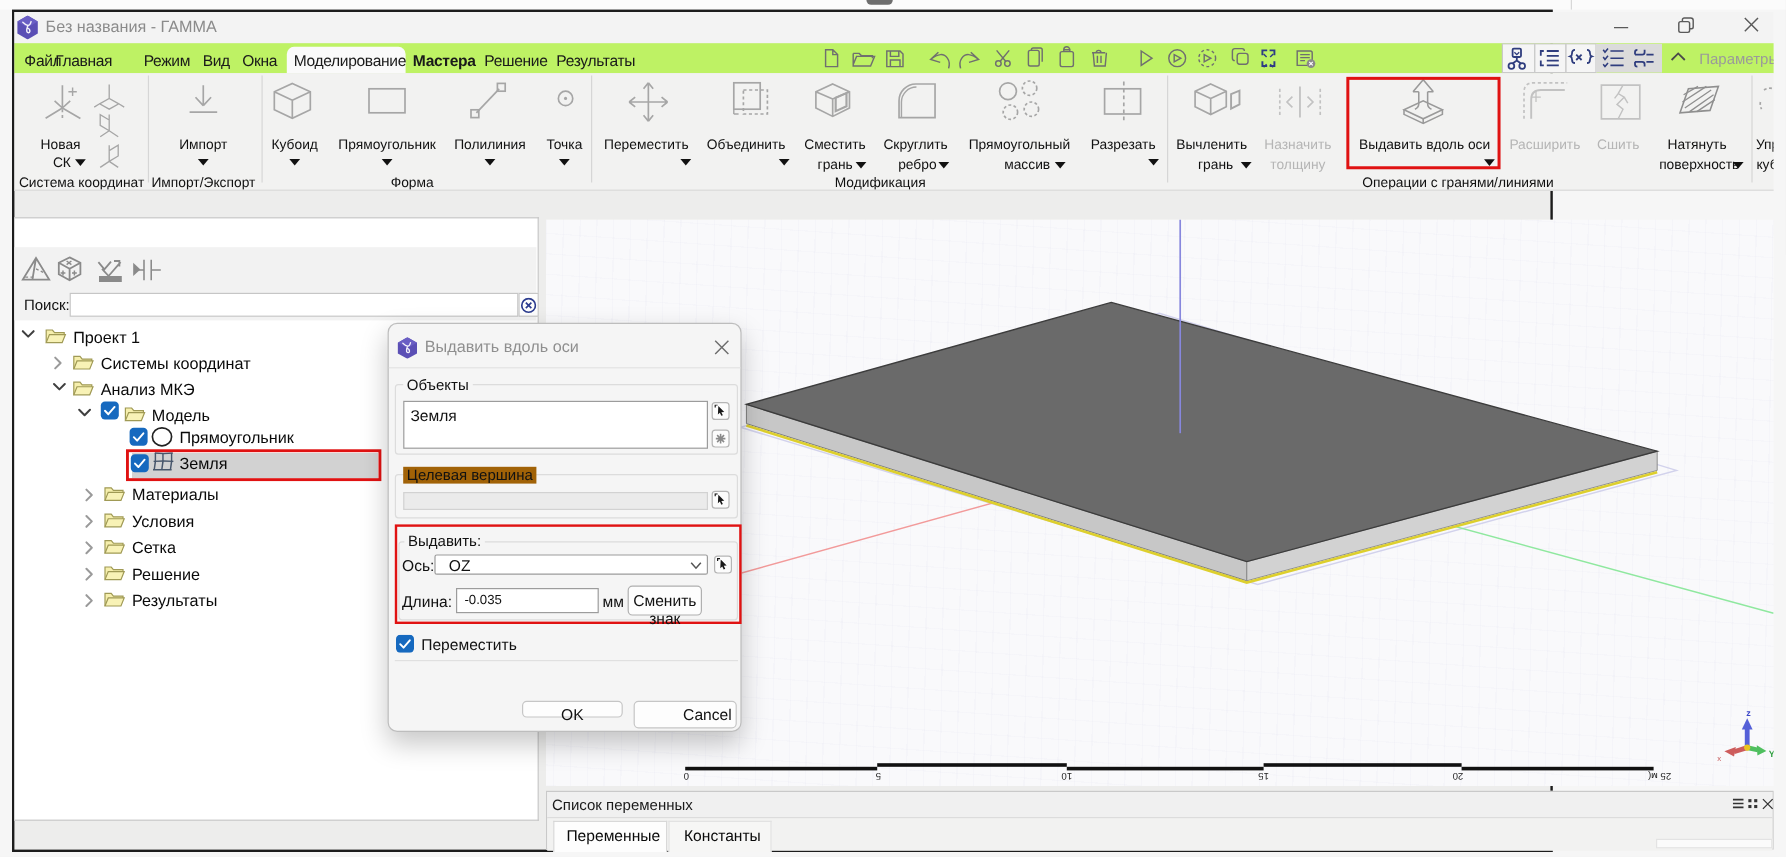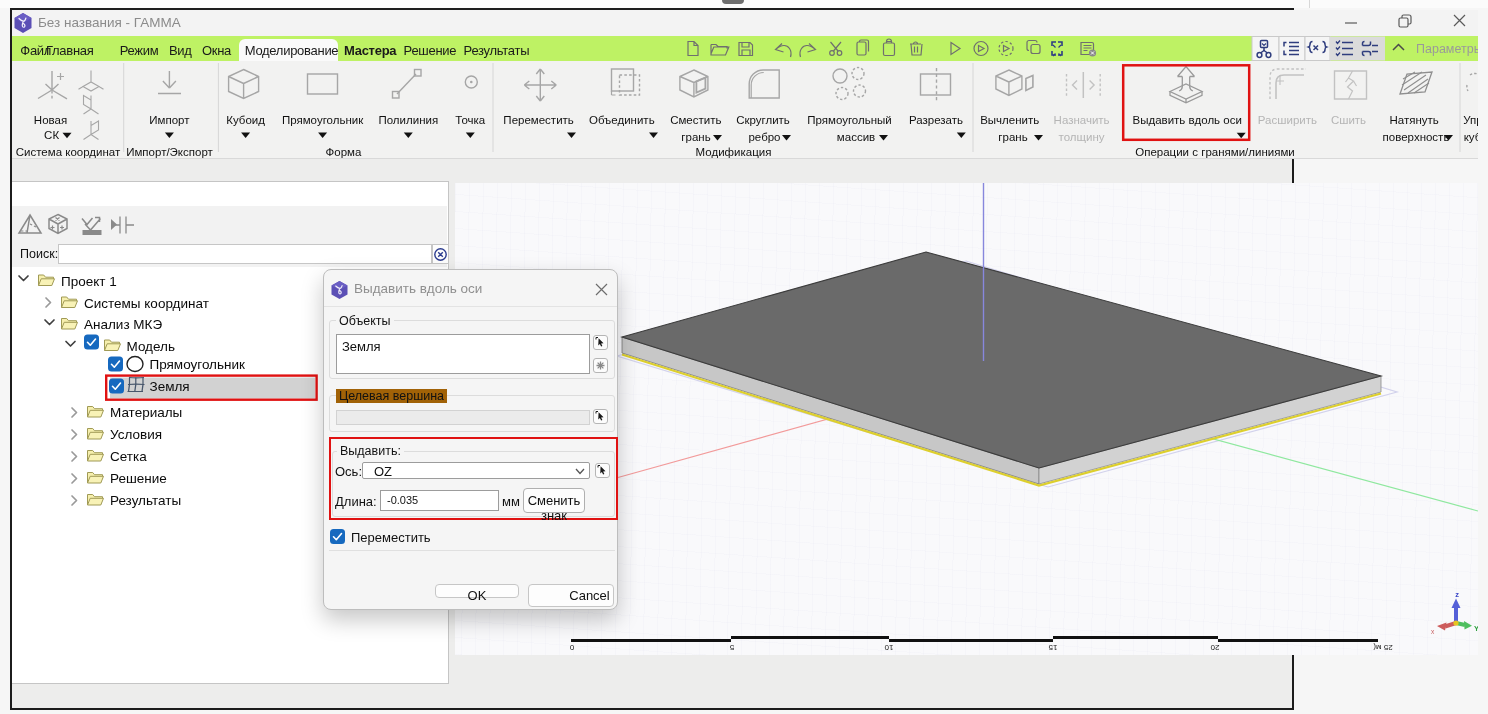--- a/index.html
+++ b/index.html
@@ -388,20 +388,40 @@
       <g font-size="8" fill="#222" text-anchor="middle">
         <text transform="translate(117,461.5) rotate(180)">0</text>
         <text transform="translate(277,461.5) rotate(180)">5</text>
         <text transform="translate(434,461.5) rotate(180)">10</text>
         <text transform="translate(598,461.5) rotate(180)">15</text>
         <text transform="translate(760,461.5) rotate(180)">20</text>
         <text transform="translate(928,461.5) rotate(180)">25 м(</text>
       </g>
     </svg>
   </div>
+  <div id="varpanel">
+    <div class="abs" style="left:0;top:0;width:1021px;height:22px;background:#f0f0f0;border-bottom:1px solid #d8d8d8;">
+      <div class="abs" style="left:4px;top:4px;font-size:12.5px;color:#1a1a1a;">Список переменных</div>
+      <svg class="abs" style="left:988px;top:5px" width="34" height="10" viewBox="0 0 42 12">
+        <path d="M0 1.5 h11 M0 5.5 h11 M0 9.5 h11" stroke="#333" stroke-width="1.6"></path>
+        <rect x="16" y="1" width="3.2" height="3.2" fill="#333"></rect>
+          <rect x="22" y="1" width="3.2" height="3.2" fill="#333"></rect>
+        <rect x="16" y="7" width="3.2" height="3.2" fill="#333"></rect>
+          <rect x="22" y="7" width="3.2" height="3.2" fill="#333"></rect>
+        <path d="M31 1 l10 10 M41 1 l-10 10" stroke="#333" stroke-width="1.3"></path>
+      </svg>
+    </div>
+    <div class="abs" style="left:0;top:22px;width:1021px;height:27px;background:#f2f2f1;">
+      <div class="abs" style="left:5px;top:2px;width:95px;height:26px;background:#fdfdfd;border:1px solid #d8d8d8;border-bottom:none;"></div>
+      <div class="abs" style="left:16px;top:7px;font-size:13px;color:#0a0a0a;">Переменные</div>
+      <div class="abs" style="left:101px;top:2px;width:86px;height:26px;background:#f6f6f5;border:1px solid #e2e2e2;border-bottom:none;"></div>
+      <div class="abs" style="left:114px;top:7px;font-size:13px;color:#0a0a0a;">Константы</div>
+      <div class="abs" style="left:924px;top:17px;width:97px;height:8px;background:#fbfbfb;border:1px solid #e3e3e3;"></div>
+    </div>
+  </div>
 </div>
 <div id="dialog" class="abs" style="left:323px;top:269px;width:295px;height:341px;background:#f5f5f5;border:1px solid #bdbdbd;border-radius:8px;box-shadow:0 10px 22px rgba(0,0,0,0.22);z-index:10;">
   <svg class="abs" style="left:7px;top:11px" width="17" height="18" viewBox="0 0 17 18">
     <path d="M8.5 0 L16.5 4.6 V13.6 L8.5 18 L0.5 13.6 V4.6 Z" fill="#5b4fb5"></path>
     <path d="M8.5 0 L16.5 4.6 L8.5 9 L0.5 4.6 Z" fill="#6a5ec4"></path>
     <path d="M4.7 5 C6.6 6.8 7.4 7.2 8.7 7.4 C10.1 7.6 10.8 5.8 11.1 4.5 M8.7 7.4 C8.2 8.6 7.5 10.4 7.8 11.8 C8.1 13.2 9.9 13.3 10.2 12 C10.4 10.6 9 9.5 8 9.2" stroke="#f2f0fa" stroke-width="1.1" fill="none" stroke-linecap="round"></path>
   </svg>
   <div class="abs" style="left:30px;top:11px;font-size:13.5px;color:#8f8f8f;">Выдавить вдоль оси</div>
   <svg class="abs" style="left:271px;top:13px" width="13" height="13" viewBox="0 0 13 13">
       <path d="M1 1 L12 12 M12 1 L1 12" stroke="#6d6d6d" stroke-width="1.2"></path>

